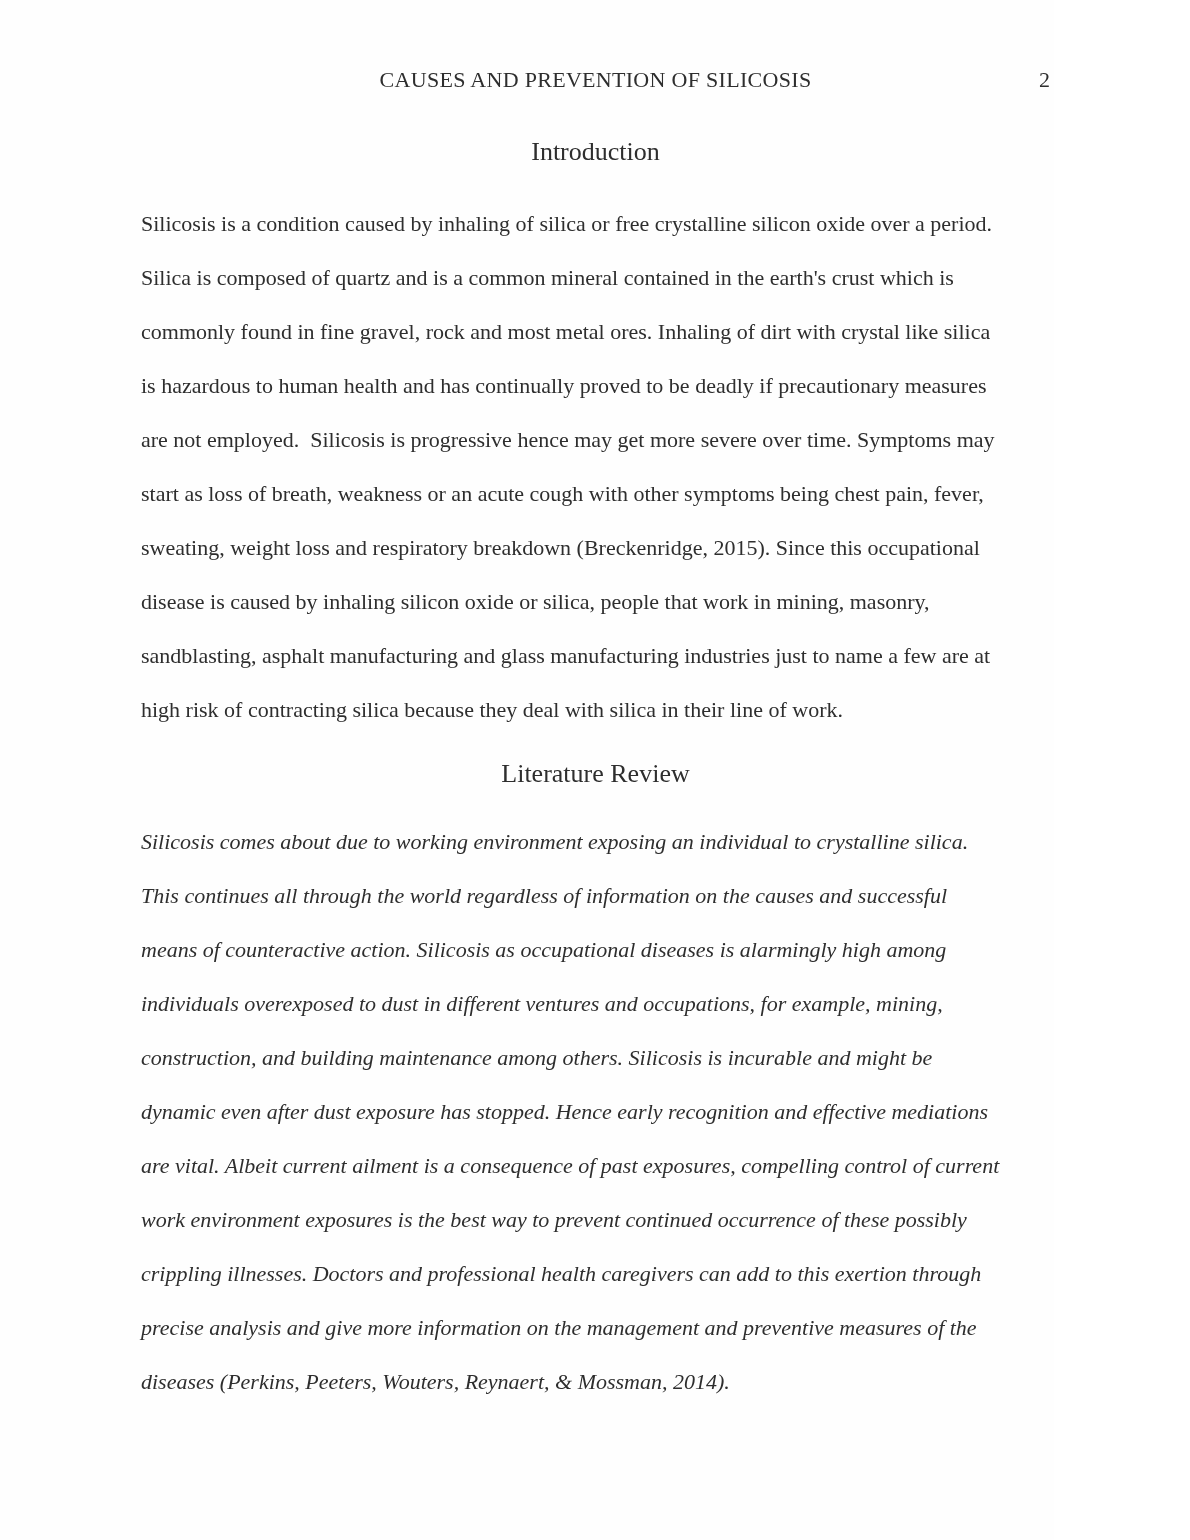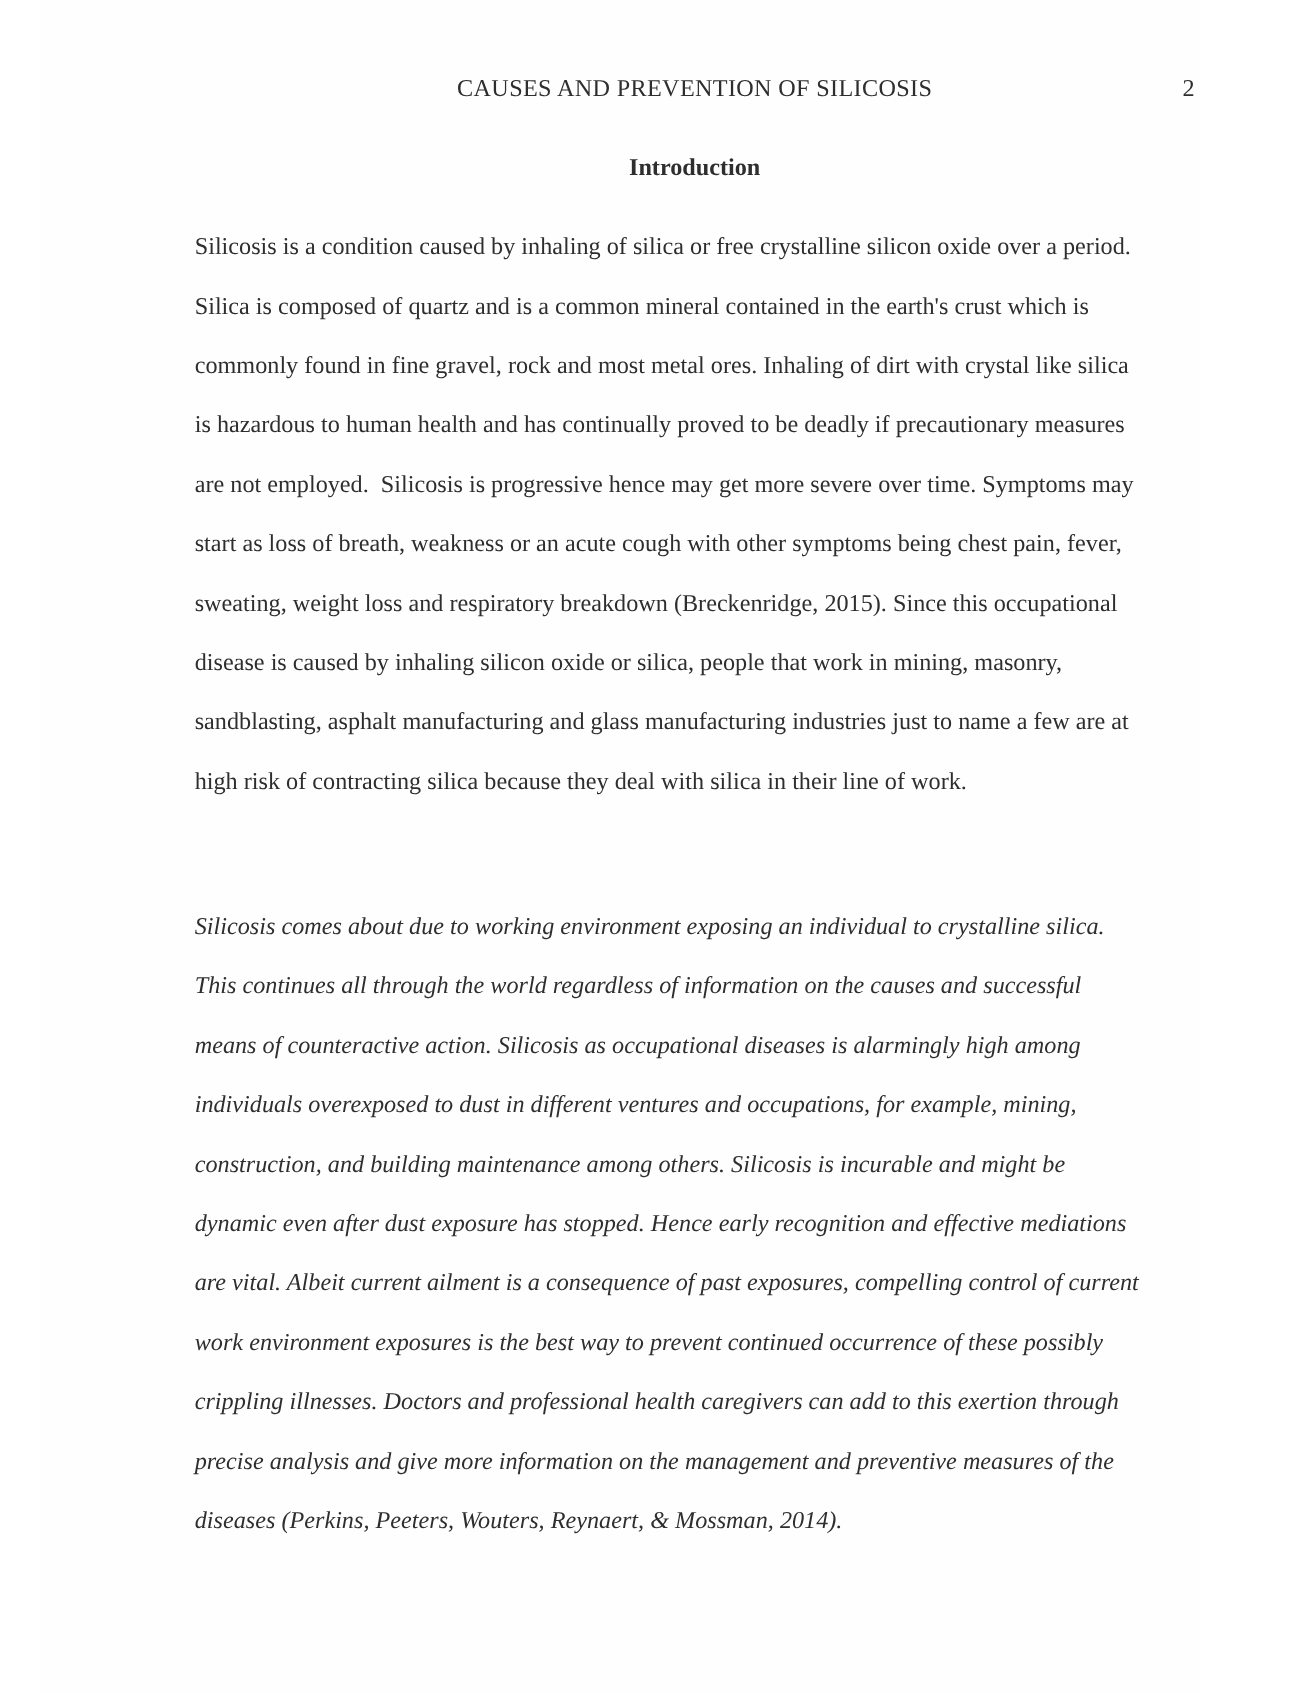--- a/index.html
+++ b/index.html
@@ -8,21 +8,20 @@
     background: #ffffff;
   }
   .page {
     position: relative;
     width: 1054px;
     height: 1540px;
     background: #fefefe;
     font-family: "Liberation Serif", "DejaVu Serif", serif;
     color: #2e2e2e;
     overflow: hidden;
-    margin-left: 36px;
   }
   .page-header {
     position: absolute;
     top: 53px;
     left: 141px;
     width: 909px;
     line-height: 54px;
     font-size: 22px;
   }
   .running-head {
@@ -33,23 +32,23 @@
     position: absolute;
     top: 0;
     right: 0;
     line-height: 54px;
   }
   .section-heading {
     position: absolute;
     left: 141px;
     width: 909px;
     text-align: center;
-    font-size: 22px;
+    font-size: 26px;
     line-height: 54px;
-    font-weight: bold;
+    font-weight: normal;
   }
   .h-intro { top: 125px; }
   .h-lit   { top: 747px; }
   .paragraph {
     position: absolute;
     left: 141px;
     width: 909px;
     font-size: 22px;
     line-height: 54px;
     white-space: pre;
@@ -74,20 +73,21 @@
 Silica is composed of quartz and is a common mineral contained in the earth's crust which is
 commonly found in fine gravel, rock and most metal ores. Inhaling of dirt with crystal like silica
 is hazardous to human health and has continually proved to be deadly if precautionary measures
 are not employed.  Silicosis is progressive hence may get more severe over time. Symptoms may
 start as loss of breath, weakness or an acute cough with other symptoms being chest pain, fever,
 sweating, weight loss and respiratory breakdown (Breckenridge, 2015). Since this occupational
 disease is caused by inhaling silicon oxide or silica, people that work in mining, masonry,
 sandblasting, asphalt manufacturing and glass manufacturing industries just to name a few are at
 high risk of contracting silica because they deal with silica in their line of work.</div>
 
+  <div class="section-heading h-lit">Literature Review</div>
 
   <div class="paragraph p2">Silicosis comes about due to working environment exposing an individual to crystalline silica.
 This continues all through the world regardless of information on the causes and successful
 means of counteractive action. Silicosis as occupational diseases is alarmingly high among
 individuals overexposed to dust in different ventures and occupations, for example, mining,
 construction, and building maintenance among others. Silicosis is incurable and might be
 dynamic even after dust exposure has stopped. Hence early recognition and effective mediations
 are vital. Albeit current ailment is a consequence of past exposures, compelling control of current
 work environment exposures is the best way to prevent continued occurrence of these possibly
 crippling illnesses. Doctors and professional health caregivers can add to this exertion through

